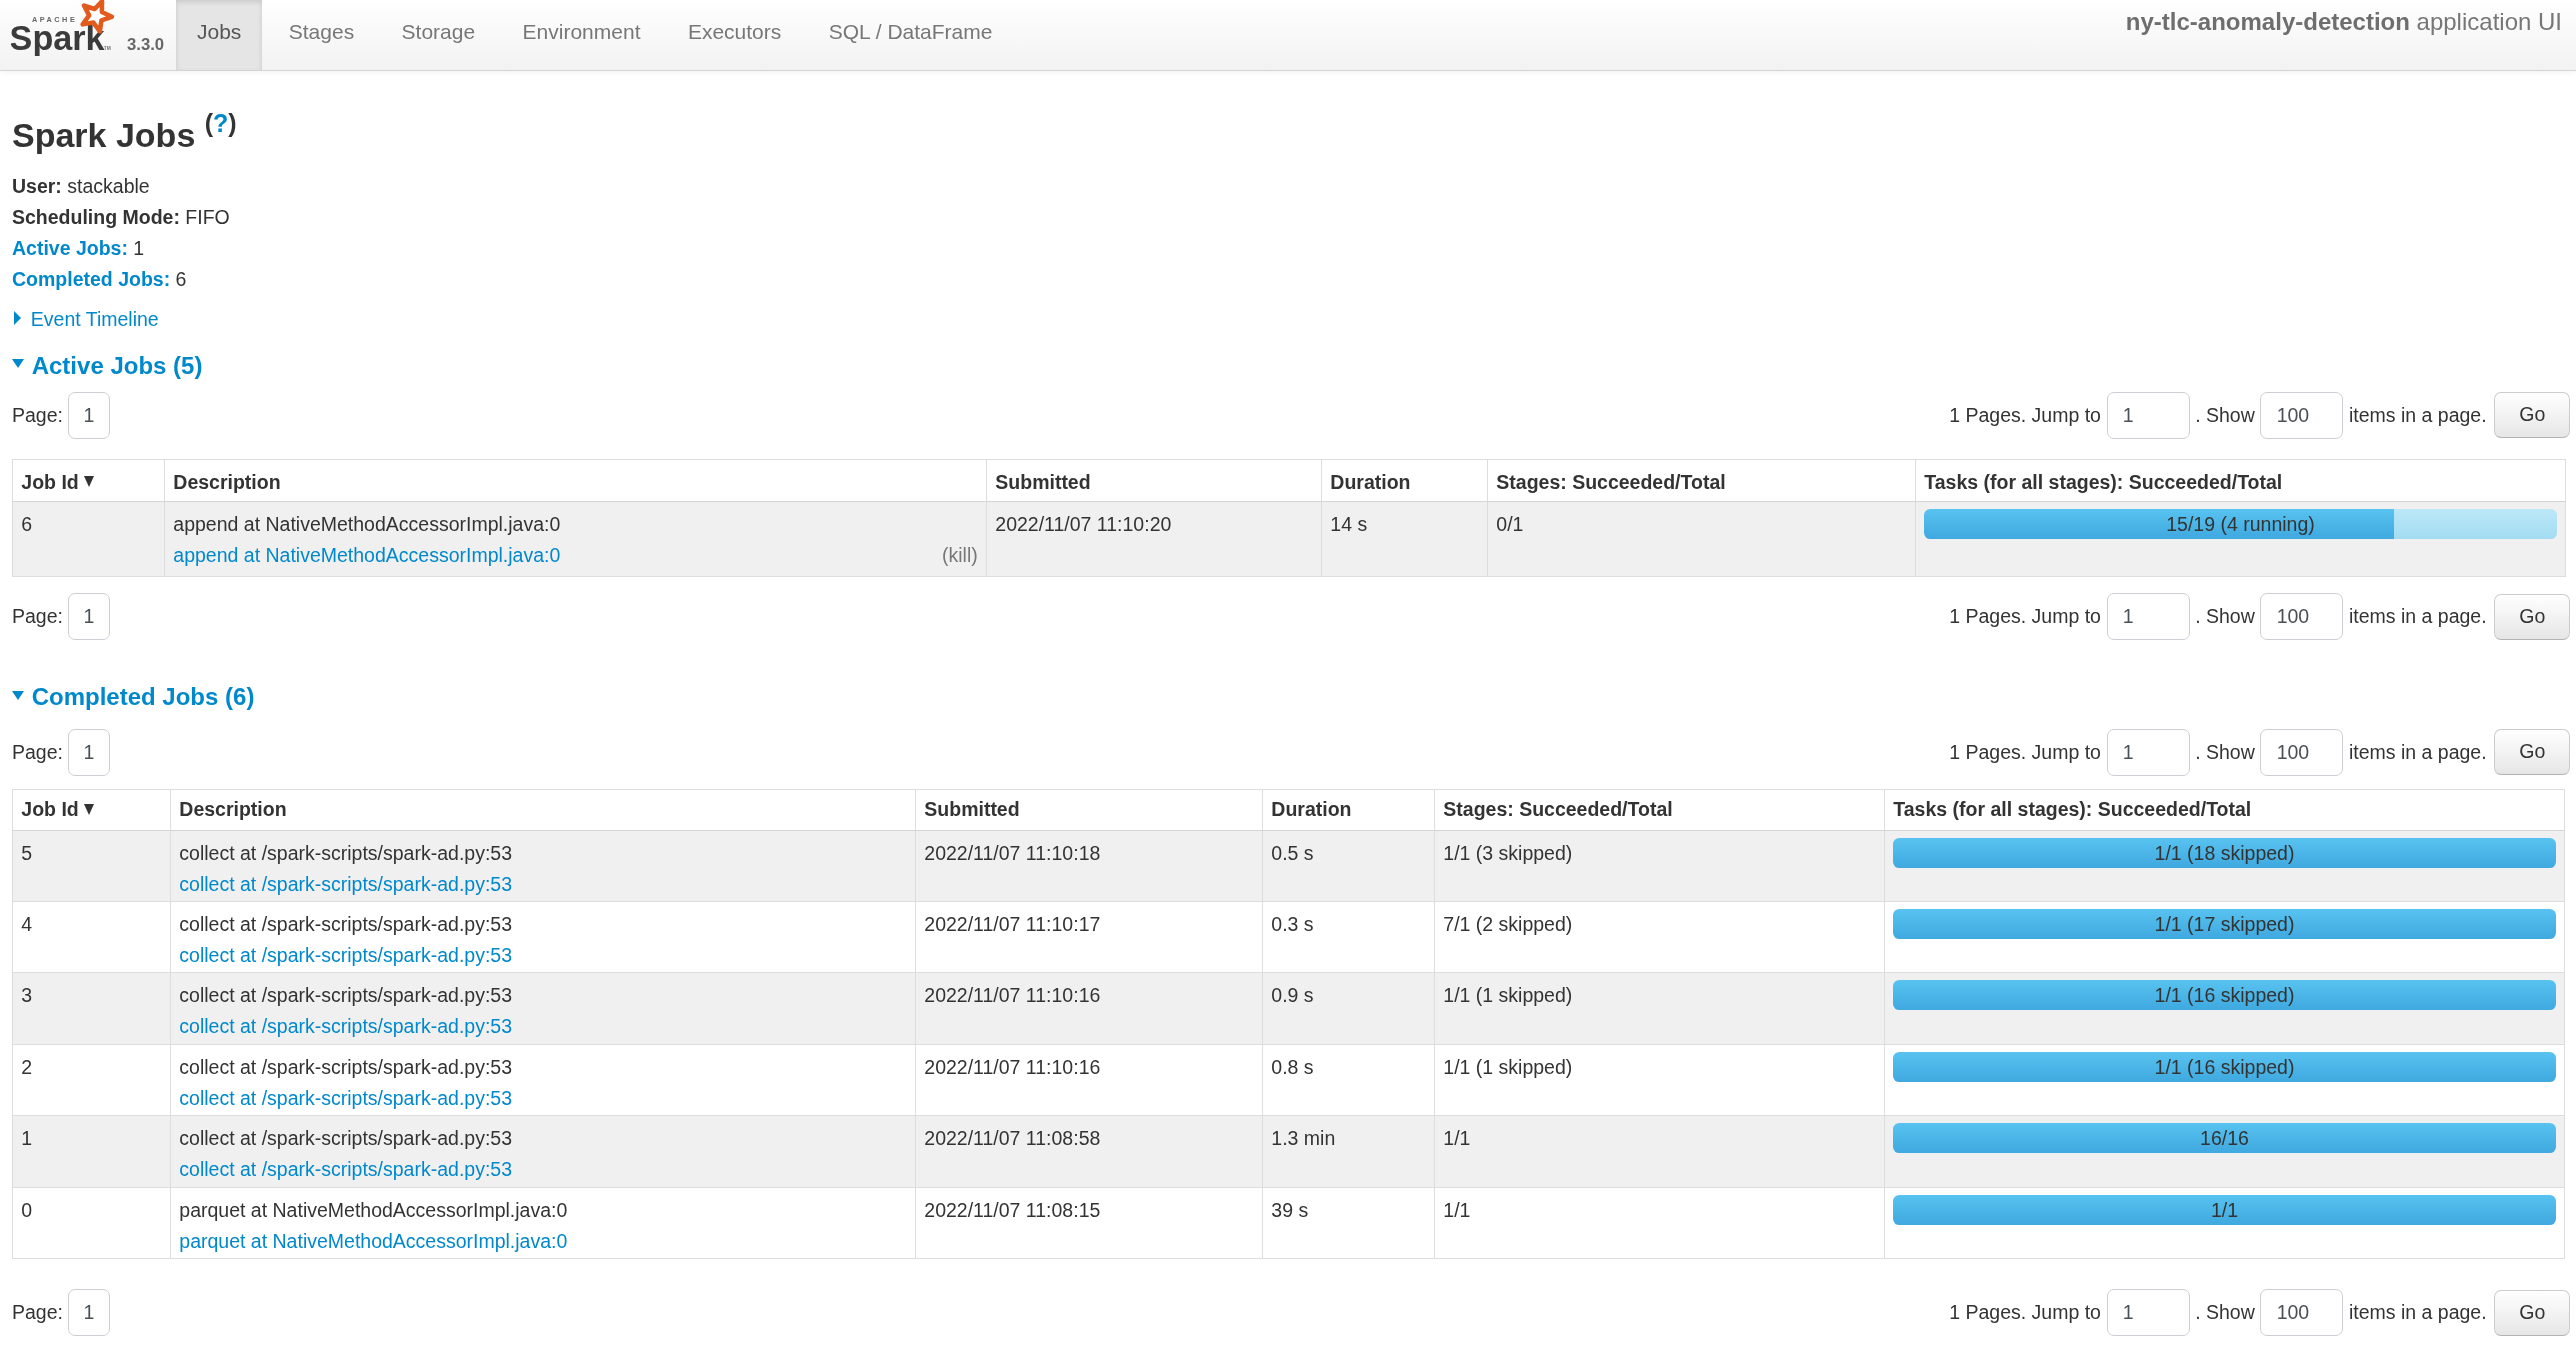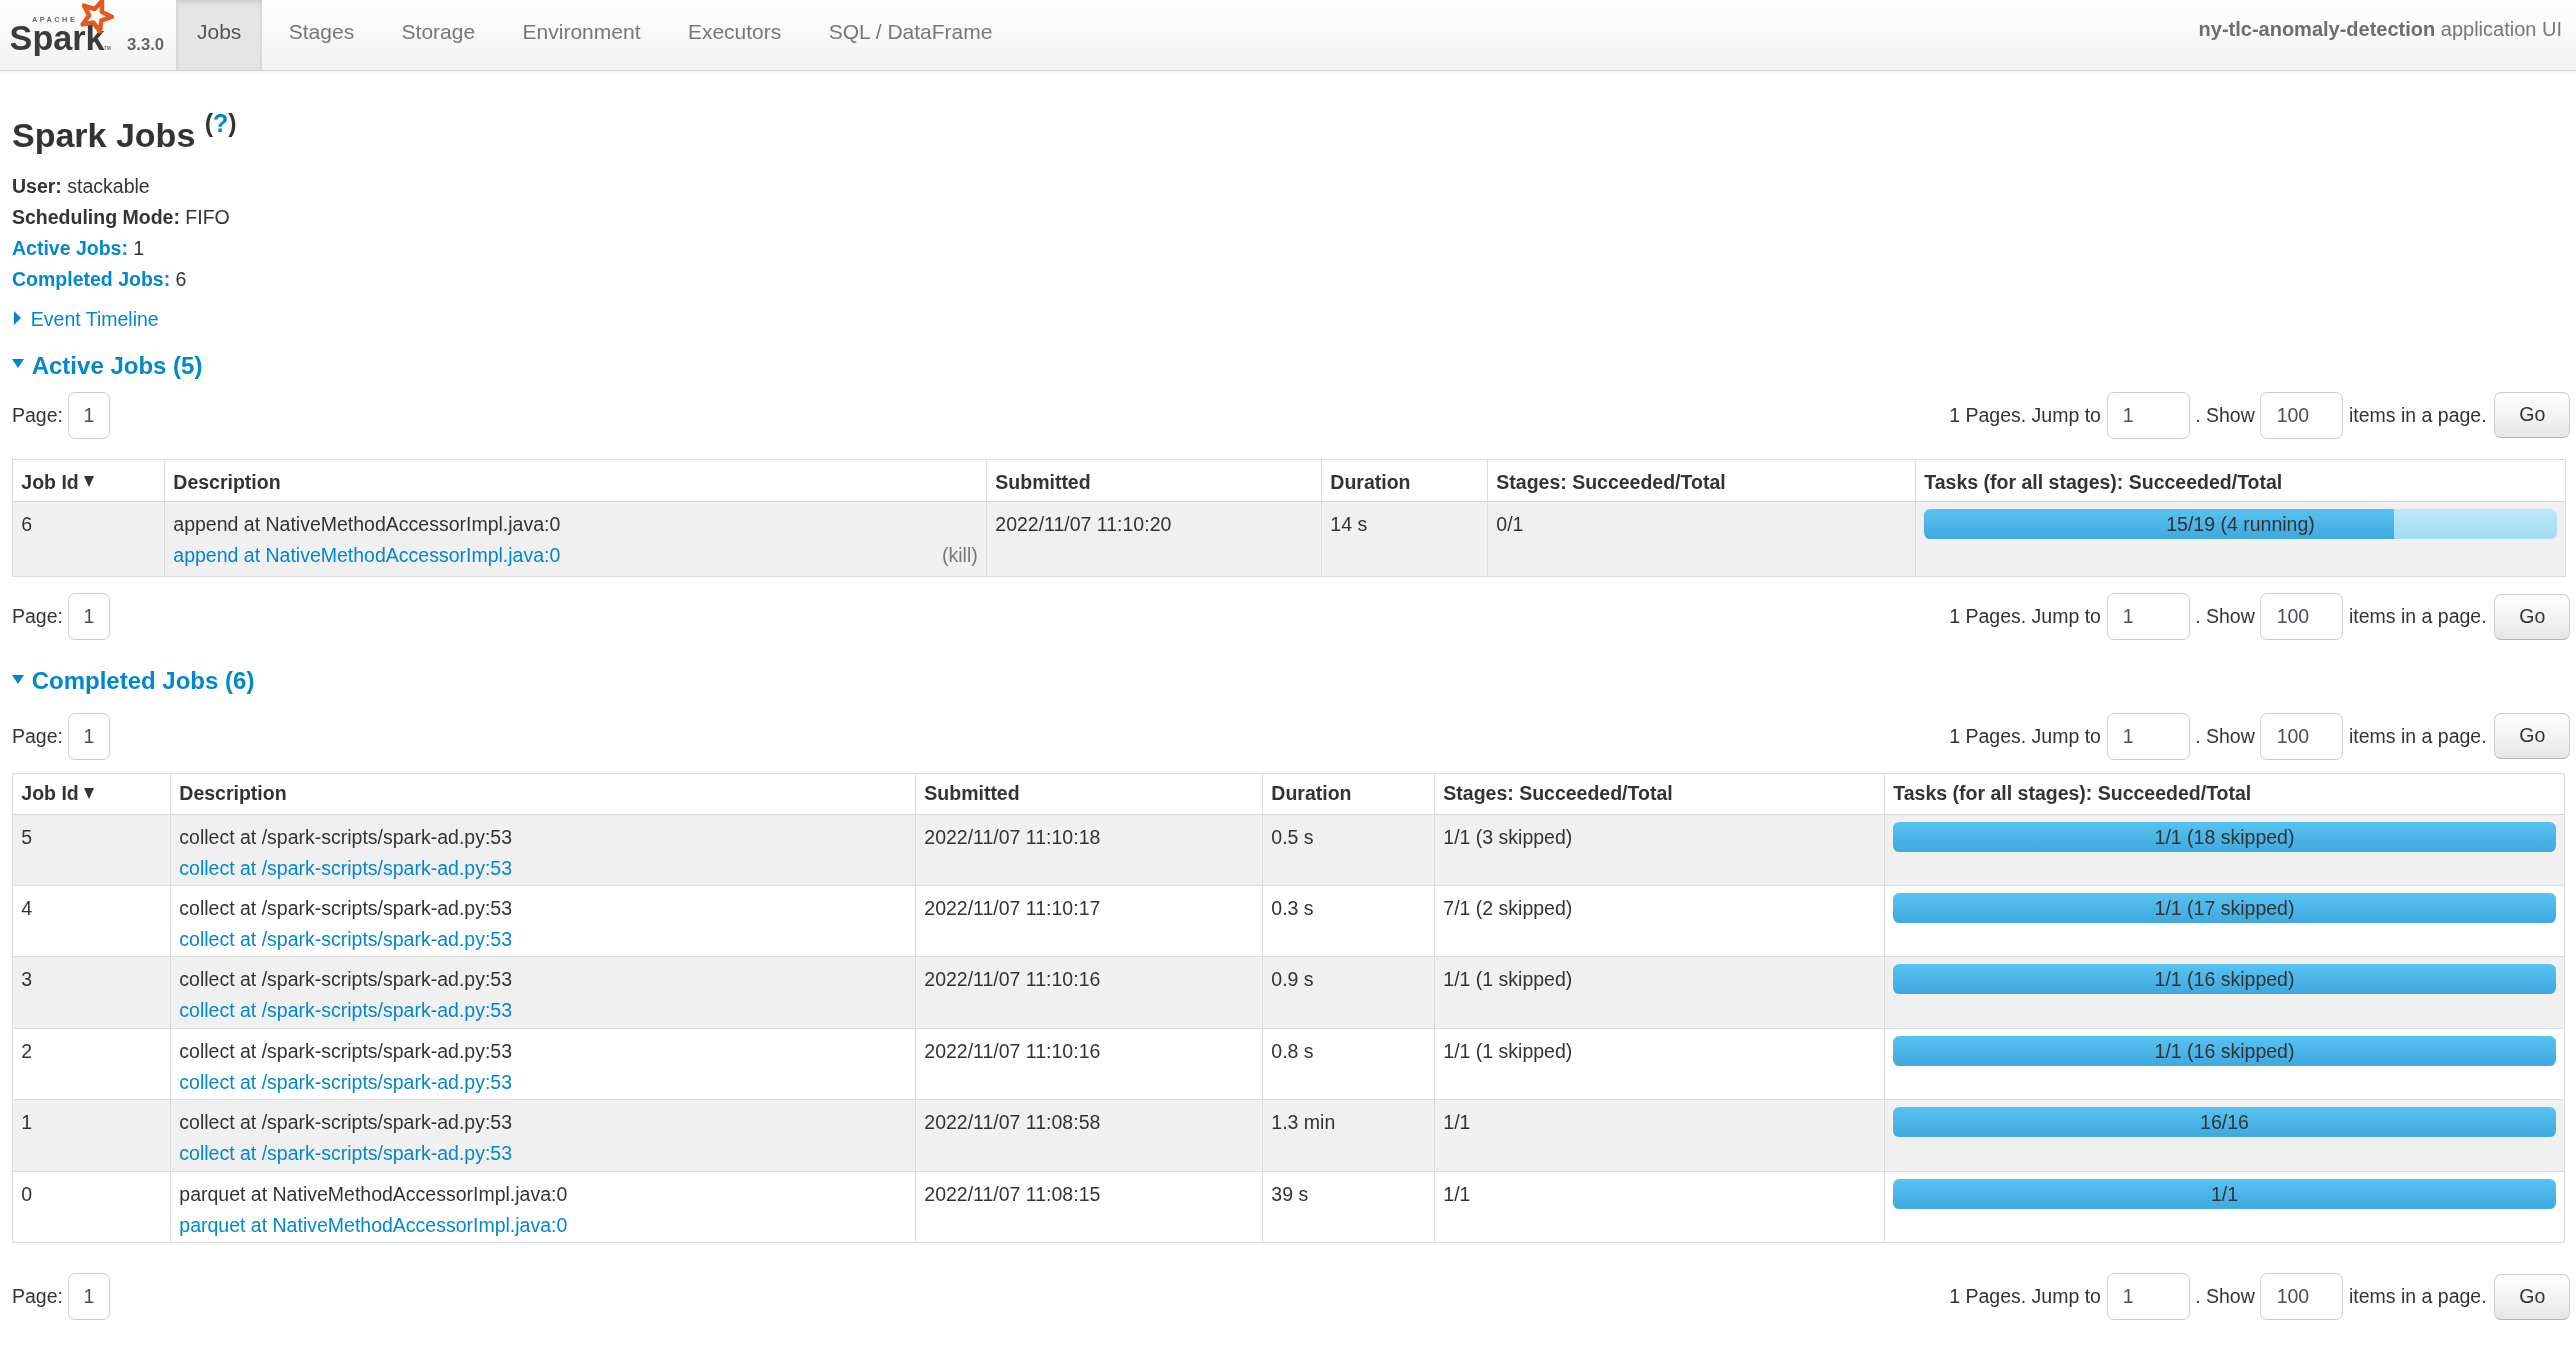--- a/index.html
+++ b/index.html
@@ -23,39 +23,39 @@
 }
 .brand { position:absolute; left:11px; top:0px; }
 .version { position:absolute; left:127px; top:35px; font-size:16.7px; font-weight:bold; color:#666; }
 .nav { position:absolute; left:176px; top:0; margin:0; padding:0; list-style:none; }
 .nav li { display:inline-block; vertical-align:top; }
 .nav li a {
   display:block; font-size:21px; line-height:21px; color:#777;
   padding:21px 21px 28px 21px; height:70px;
 }
 .nav li.active a { background:#e5e5e5; color:#555; box-shadow: inset 0 2.1px 5.6px rgba(0,0,0,.125); }
-.appname { position:absolute; top:14px; right:14px; font-size:20px; line-height:31px; color:#777; }
+.appname { position:absolute; top:6px; right:14px; font-size:24px; line-height:31px; color:#777; }
 .appname b { font-weight:bold; color:#6e6e6e; }
 
 
 .container { padding: 0 12px; }
 h3.title { font-size:34px; line-height:39px; font-weight:bold; margin:36px 0 0 0; color:#333; }
 h3.title sup { font-size:25px; position:relative; top:-3.5px; }
 h3.title sup a { font-weight:bold; }
 ul.summary { list-style:none; margin:15.3px 0 0 0; padding:0; line-height:31px; }
 ul.summary strong { font-weight:bold; }
 
 .timeline { margin-top:9.7px; line-height:31px; }
 .arr-right { display:inline-block; width:0; height:0; border-top:7px solid transparent; border-bottom:7px solid transparent; border-left:7.7px solid #0088cc; margin:0 9.7px 0 2.1px; vertical-align:1.4px; }
 .timeline a { color:#0088cc; }
 
 h4.sec { font-size:24px; line-height:31px; font-weight:bold; margin:0; color:#0088cc; }
 h4.sec .arr-down { display:inline-block; width:0; height:0; border-left:6.3px solid transparent; border-right:6.3px solid transparent; border-top:9px solid #0088cc; margin:0 7.7px 5.6px 0px; }
 #h4-active { margin-top:14.6px; }
-#h4-completed { margin-top:24px; }
+#h4-completed { margin-top:40px; }
 
 
 .pgrow { display:flex; justify-content:space-between; align-items:center; height:49px; }
 #pg1 { margin-top:9.7px; }
 #pg2 { margin-top:15.3px; }
 #pg3 { margin-top:15.3px; }
 #pg4 { margin-top:29px; }
 .pgl { display:flex; align-items:center; }
 .pgl .lab { margin-right:4.9px; }
 input.pagebox {

